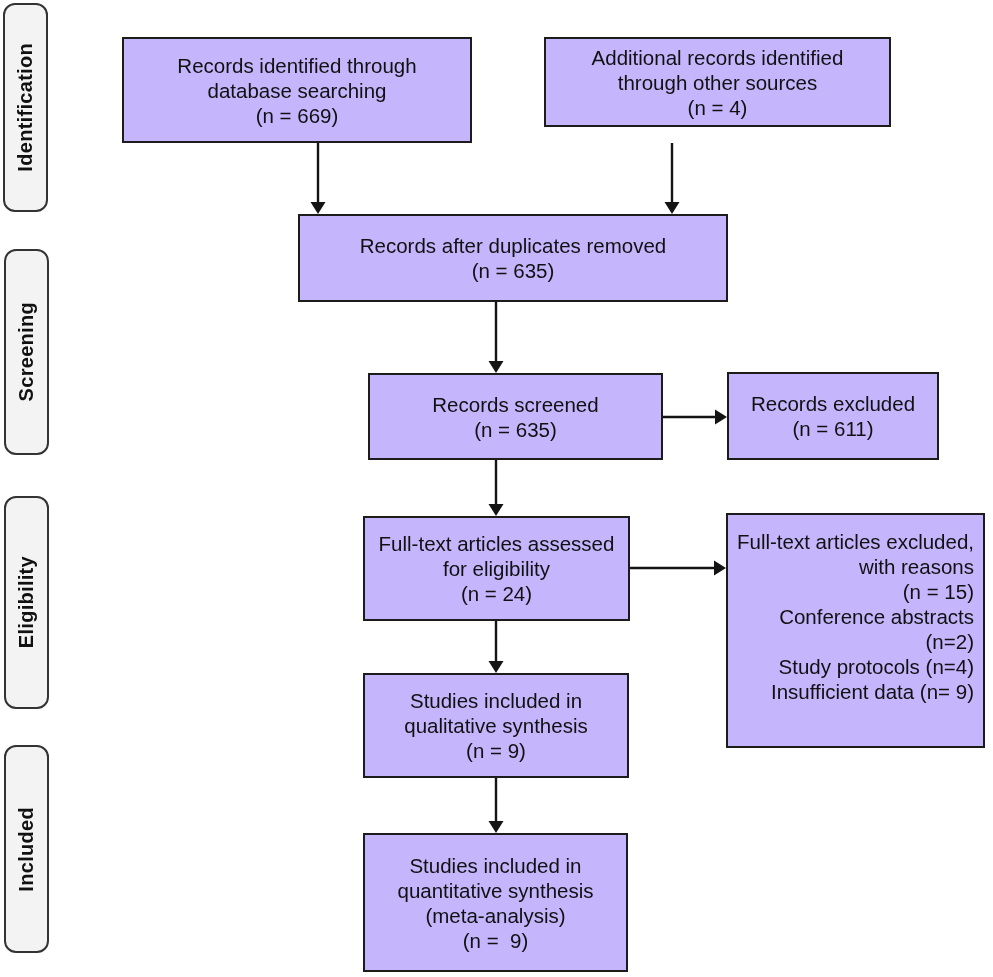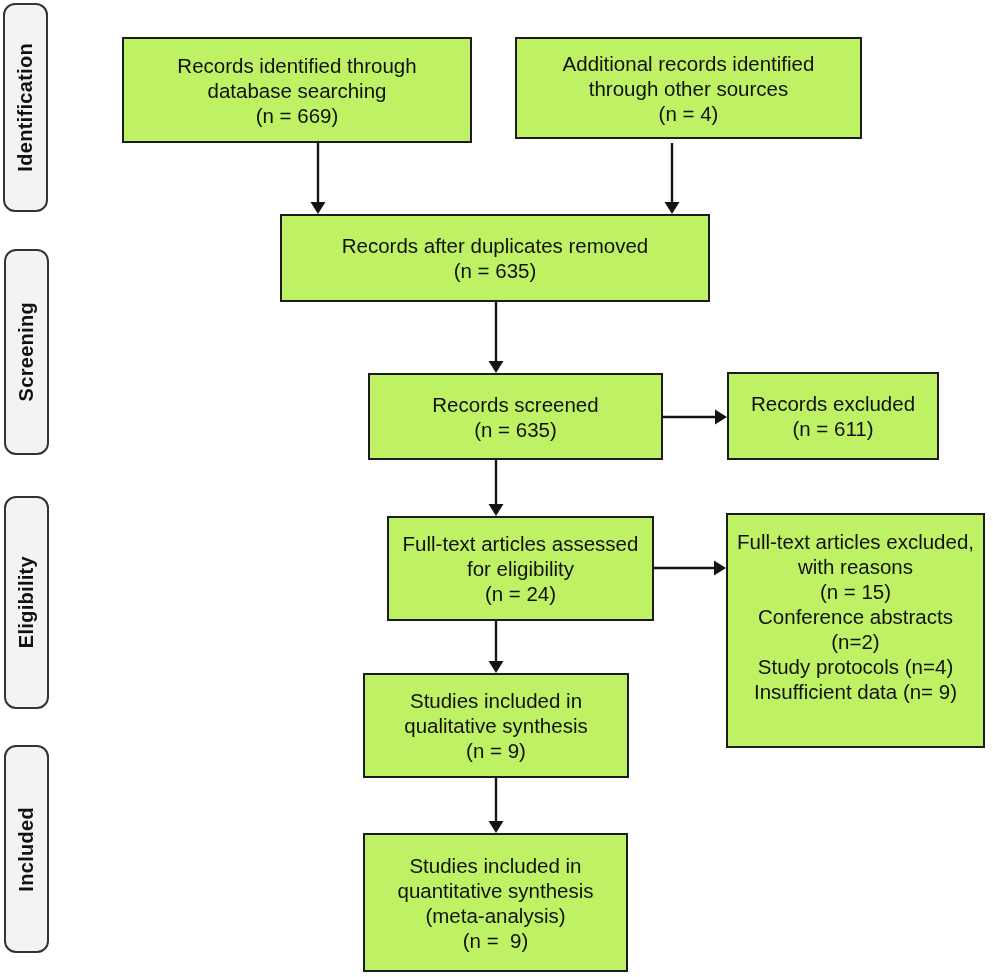--- a/index.html
+++ b/index.html
@@ -19,21 +19,21 @@
     left: 0; top: 0;
     width: 993px; height: 977px;
     pointer-events: none;
   }
   .arrows line { stroke: #141414; stroke-width: 2.4; }
   .arrows polygon { fill: #141414; }
 
   .box {
     position: absolute;
     border: 2.5px solid #1c1c1c;
-    background: #bef264;
+    background: #c4b5fd;
     display: flex;
     align-items: center;
     justify-content: center;
     text-align: center;
   }
   .box .txt {
     white-space: pre-wrap;
     font-size: 20.5px;
     line-height: 1.22;
     color: #111;
@@ -58,26 +58,26 @@
   }
 
   
   #s1 { left: 3px;  top: 3px;   width: 45px; height: 209px; }
   #s2 { left: 4px;  top: 249px; width: 45px; height: 206px; }
   #s3 { left: 4px;  top: 496px; width: 45px; height: 213px; }
   #s4 { left: 4px;  top: 745px; width: 45px; height: 208px; }
 
   
   #b1 { left: 122px; top: 37px;  width: 350px; height: 106px; }
-  #b2 { left: 515px; top: 37px;  width: 347px; height: 102px; }
-  #b3 { left: 280px; top: 214px; width: 430px; height: 88px;  }
+  #b2 { left: 544px; top: 37px;  width: 347px; height: 90px; }
+  #b3 { left: 298px; top: 214px; width: 430px; height: 88px;  }
   #b4 { left: 368px; top: 373px; width: 295px; height: 87px;  }
   #b5 { left: 727px; top: 372px; width: 212px; height: 88px;  }
-  #b6 { left: 363px; top: 516px; width: 267px; height: 105px; margin-left: 24px; }
-  #b7 { left: 726px; top: 513px; width: 259px; height: 235px; align-items: flex-start; padding-top: 14px; }
+  #b6 { left: 363px; top: 516px; width: 267px; height: 105px; }
+  #b7 { left: 726px; top: 513px; width: 259px; height: 235px; align-items: flex-start; padding-top: 14px; text-align: right; }
   #b8 { left: 363px; top: 673px; width: 266px; height: 105px; }
   #b9 { left: 363px; top: 833px; width: 265px; height: 139px; }
 </style>
 </head>
 <body>
 
 <div class="canvas">
 
   <svg class="arrows" viewBox="0 0 993 977" xmlns="http://www.w3.org/2000/svg" aria-hidden="true">
 

